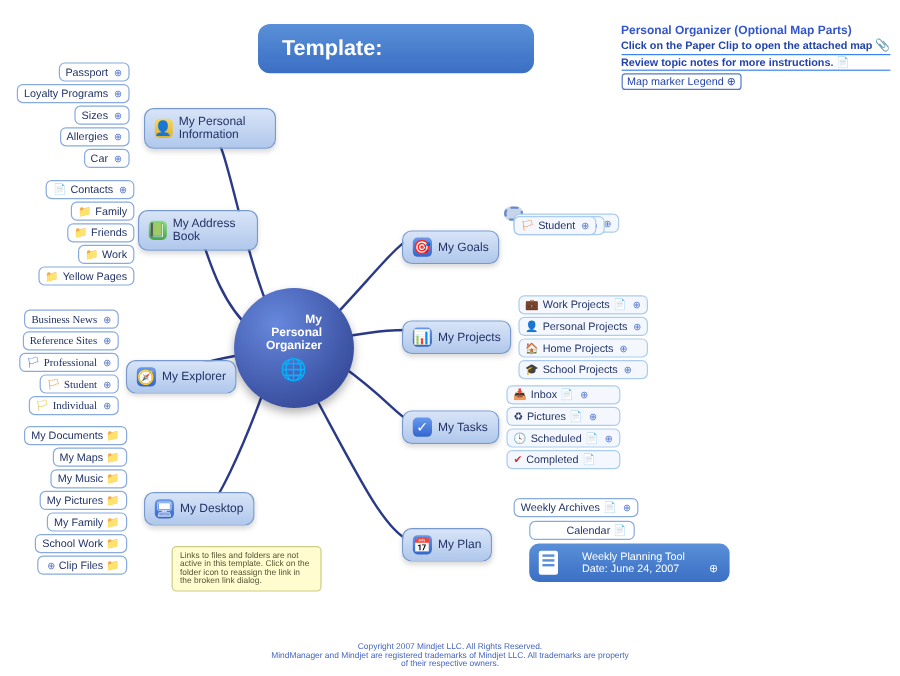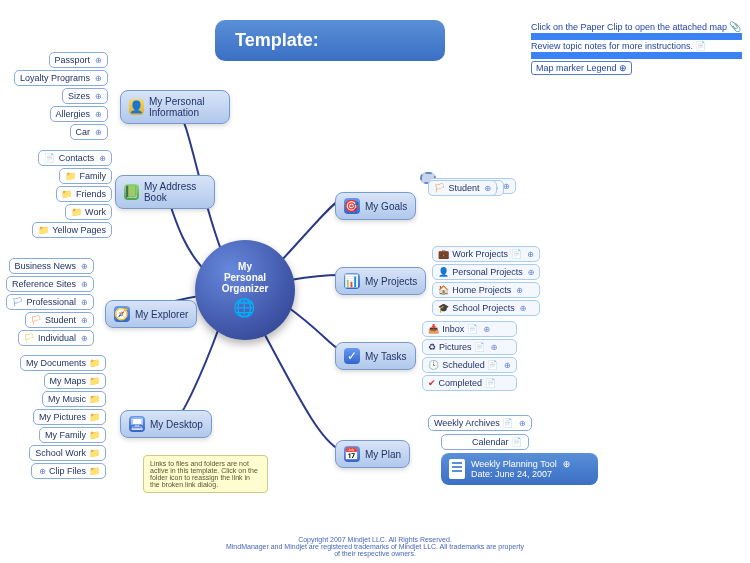--- a/index.html
+++ b/index.html
@@ -2,45 +2,45 @@
 <html><head>
 <meta charset="utf-8">
 <style>
   * { box-sizing: border-box; margin: 0; padding: 0; }
   body { width: 750px; height: 563px; background: #fff; font-family: Arial, sans-serif; position: relative; overflow: hidden; }
   
   .title-box { position: absolute; left: 215px; top: 20px; background: linear-gradient(#5a8fd8, #3a6fc4); color: #fff; padding: 10px 20px; border-radius: 10px; font-size: 18px; font-weight: bold; width: 230px; }
   
   .info-panel { position: absolute; right: 8px; top: 20px; font-size: 9px; color: #2244aa; }
   .info-panel .info-title { font-weight: bold; color: #3355cc; font-size: 10px; }
-  .info-panel .info-line { border-bottom: 7px solid #3b82f6; padding: 1px 0; }
+  .info-panel .info-line { border-bottom: 1px solid #3b82f6; padding: 1px 0; font-weight: bold; }
   .info-panel .boxed { border: 1px solid #5577cc; border-radius: 3px; padding: 1px 4px; display: inline-block; margin-top: 2px; }
   
   svg.connectors { position: absolute; left: 0; top: 0; width: 750px; height: 563px; pointer-events: none; }
   
-  .central { position: absolute; left: 195px; top: 240px; width: 100px; height: 100px; border-radius: 50%; background: radial-gradient(circle at 35% 30%, #6688dd, #2a3a88); color: #fff; display: flex; flex-direction: column; align-items: center; justify-content: center; font-size: 10px; font-weight: bold; text-align: center; box-shadow: 0 4px 8px rgba(0,0,0,0.3); }
+  .central { position: absolute; left: 195px; top: 240px; width: 100px; height: 100px; border-radius: 50%; background: radial-gradient(circle at 35% 30%, #6688dd, #2a3a88); color: #fff; display: flex; flex-direction: column; align-items: center; justify-content: center; font-size: 10px; font-weight: bold; text-align: right; box-shadow: 0 4px 8px rgba(0,0,0,0.3); }
   .globe { font-size: 18px; margin-top: 3px; }
   
   .branch { position: absolute; background: linear-gradient(#d8e4f7, #b0c8ec); border: 1px solid #7799cc; border-radius: 8px; padding: 5px 8px; font-size: 10px; color: #223366; display: flex; align-items: center; gap: 5px; box-shadow: 0 2px 4px rgba(0,0,0,0.15); }
   .branch .icon { width: 16px; height: 16px; display: flex; align-items: center; justify-content: center; font-size: 12px; }
   
   .goals-box { position: absolute; background: #c8d4e8; border: 2px dashed #6688cc; border-radius: 8px; padding: 4px 6px; }
   
   .leaf { position: absolute; background: #fff; border: 1px solid #88aadd; border-radius: 5px; padding: 2px 5px; font-size: 9px; color: #223366; display: flex; align-items: center; gap: 3px; white-space: nowrap; }
   .leaf-row { background: #f4f8fe; border: 1px solid #aaccee; }
   .leaf .plus { color: #5577cc; font-size: 8px; margin-left: 2px; }
   .mini-icon { font-size: 9px; }
   
   .leaf-group { position: absolute; display: flex; flex-direction: column; gap: 2px; }
   .leaf-group .leaf { position: relative; }
   .leaf-group.right-align .leaf { align-self: flex-end; align-items: center; }
   
   .callout { position: absolute; background: #fffdd0; border: 1px solid #cccc88; border-radius: 4px; padding: 4px 6px; font-size: 7px; color: #555533; width: 125px; }
   
-  .weekly-tool { position: absolute; background: linear-gradient(#5a8fd8, #3a6fc4); color: #fff; border-radius: 8px; padding: 6px 28px 6px 8px; font-size: 9px; display: flex; align-items: flex-start; gap: 6px; }
+  .weekly-tool { position: absolute; background: linear-gradient(#5a8fd8, #3a6fc4); color: #fff; border-radius: 8px; padding: 6px 10px 6px 8px; font-size: 9px; display: flex; align-items: flex-end; gap: 20px; }
   .weekly-tool .doc-icon { width: 16px; height: 20px; background: #fff; border-radius: 2px; position: relative; }
   .weekly-tool .doc-icon::after { content:''; position:absolute; left:3px; top:3px; right:3px; height:2px; background:#5a8fd8; box-shadow: 0 4px 0 #5a8fd8, 0 8px 0 #5a8fd8; }
   
   .copyright { position: absolute; left: 50%; transform: translateX(-50%); bottom: 6px; font-size: 7px; color: #4466bb; text-align: center; width: 300px; }
   
   .icon-sq { width: 18px; height: 18px; border-radius: 4px; display: flex; align-items: center; justify-content: center; font-size: 11px; }
   .ic-yellow { background: linear-gradient(#f8d860,#e0b030); }
   .ic-blue { background: linear-gradient(#6699ee,#3366cc); color:#fff; }
   .ic-green { background: linear-gradient(#88dd88,#44aa44); color:#fff; }
   
@@ -62,20 +62,21 @@
     <path d="M265 335 C 300 400, 320 440, 340 450"></path>
   </g>
 
 </svg>
 
 <div class="title-box">
   <div>Template:</div>
 </div>
 
 <div class="info-panel">
+  <div class="info-title">Personal Organizer (Optional Map Parts)</div>
   <div class="info-line"><span>Click on the Paper Clip to open the attached map</span> <span class="clip-icon">📎</span></div>
   <div class="info-line"><span>Review topic notes for more instructions.</span> <span class="note-icon">📄</span></div>
   <div class="boxed"><span>Map marker Legend</span> <span>⊕</span></div>
 </div>
 
 <div class="central">
   <div style="white-space:pre-line">My
 Personal
 Organizer</div>
   <div class="globe">🌐</div>
@@ -133,21 +134,21 @@
   <div class="leaf">
       <span class="mini-icon">📁</span>
       <span>Yellow Pages</span>
     </div>
 </div>
 
 <div class="branch" style="left:105px; top:300px;">
   <span class="icon icon-sq ic-blue">🧭</span>
   <span>My Explorer</span>
 </div>
-<div class="leaf-group right-align" style="left:6px; top:258px;">
+<div class="leaf-group right-align" style="left:16px; top:258px;font-family:Liberation Serif, serif;">
   <div class="leaf">
       <span>Business News</span>
       <span class="plus">⊕</span>
     </div>
   <div class="leaf">
       <span>Reference Sites</span>
       <span class="plus">⊕</span>
     </div>
   <div class="leaf">
       <span class="mini-icon" style="color:#3366cc">🏳</span>

